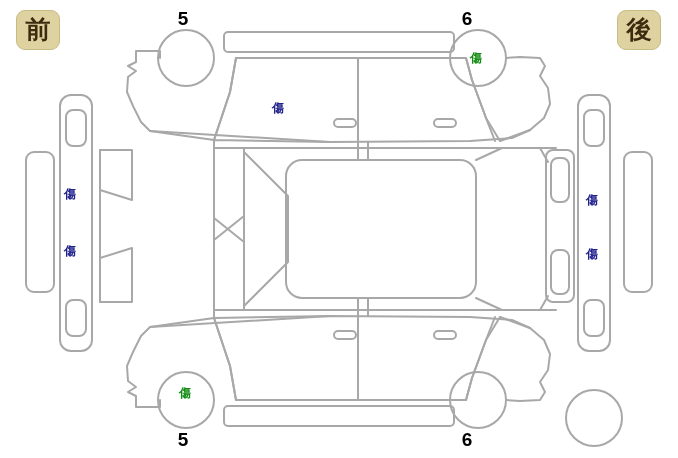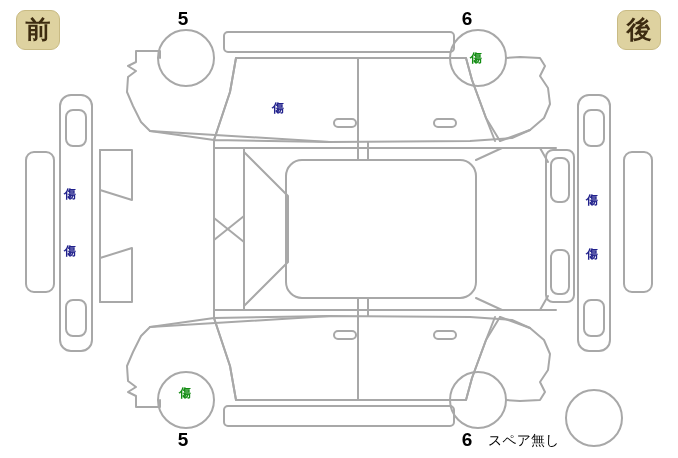--- a/index.html
+++ b/index.html
@@ -183,21 +183,20 @@
   </svg>
 
   <div class="badge" id="badge-front">前</div>
   <div class="badge" id="badge-rear">後</div>
 
   <div class="wheel-num" id="num-tl">5</div>
   <div class="wheel-num" id="num-tr">6</div>
   <div class="wheel-num" id="num-bl">5</div>
   <div class="wheel-num" id="num-br">6</div>
 
-  <div id="spare-label">スペア無し</div>
 
   <div id="marks-layer">
       <div class="mark mark-blue" style="left: 271px; top: 102px;">傷</div>
       <div class="mark mark-green" style="left: 469px; top: 52px;">傷</div>
       <div class="mark mark-blue" style="left: 63px; top: 188px;">傷</div>
       <div class="mark mark-blue" style="left: 63px; top: 245px;">傷</div>
       <div class="mark mark-blue" style="left: 585px; top: 194px;">傷</div>
       <div class="mark mark-blue" style="left: 585px; top: 248px;">傷</div>
       <div class="mark mark-green" style="left: 178px; top: 387px;">傷</div>
     </div>

